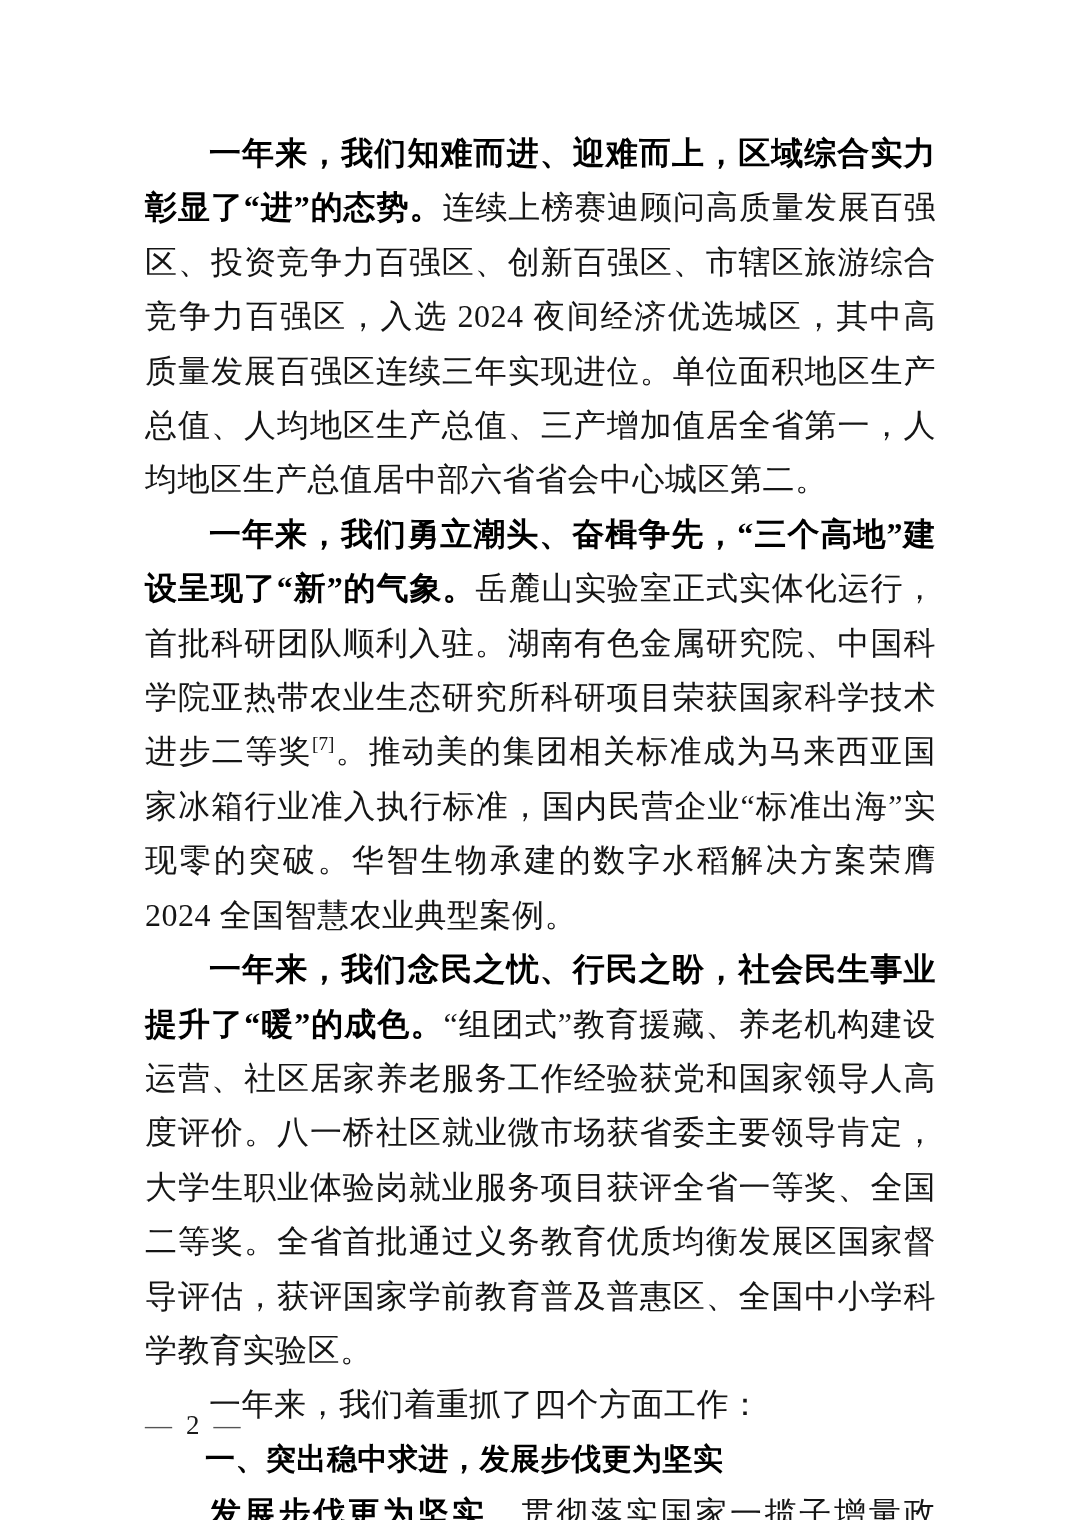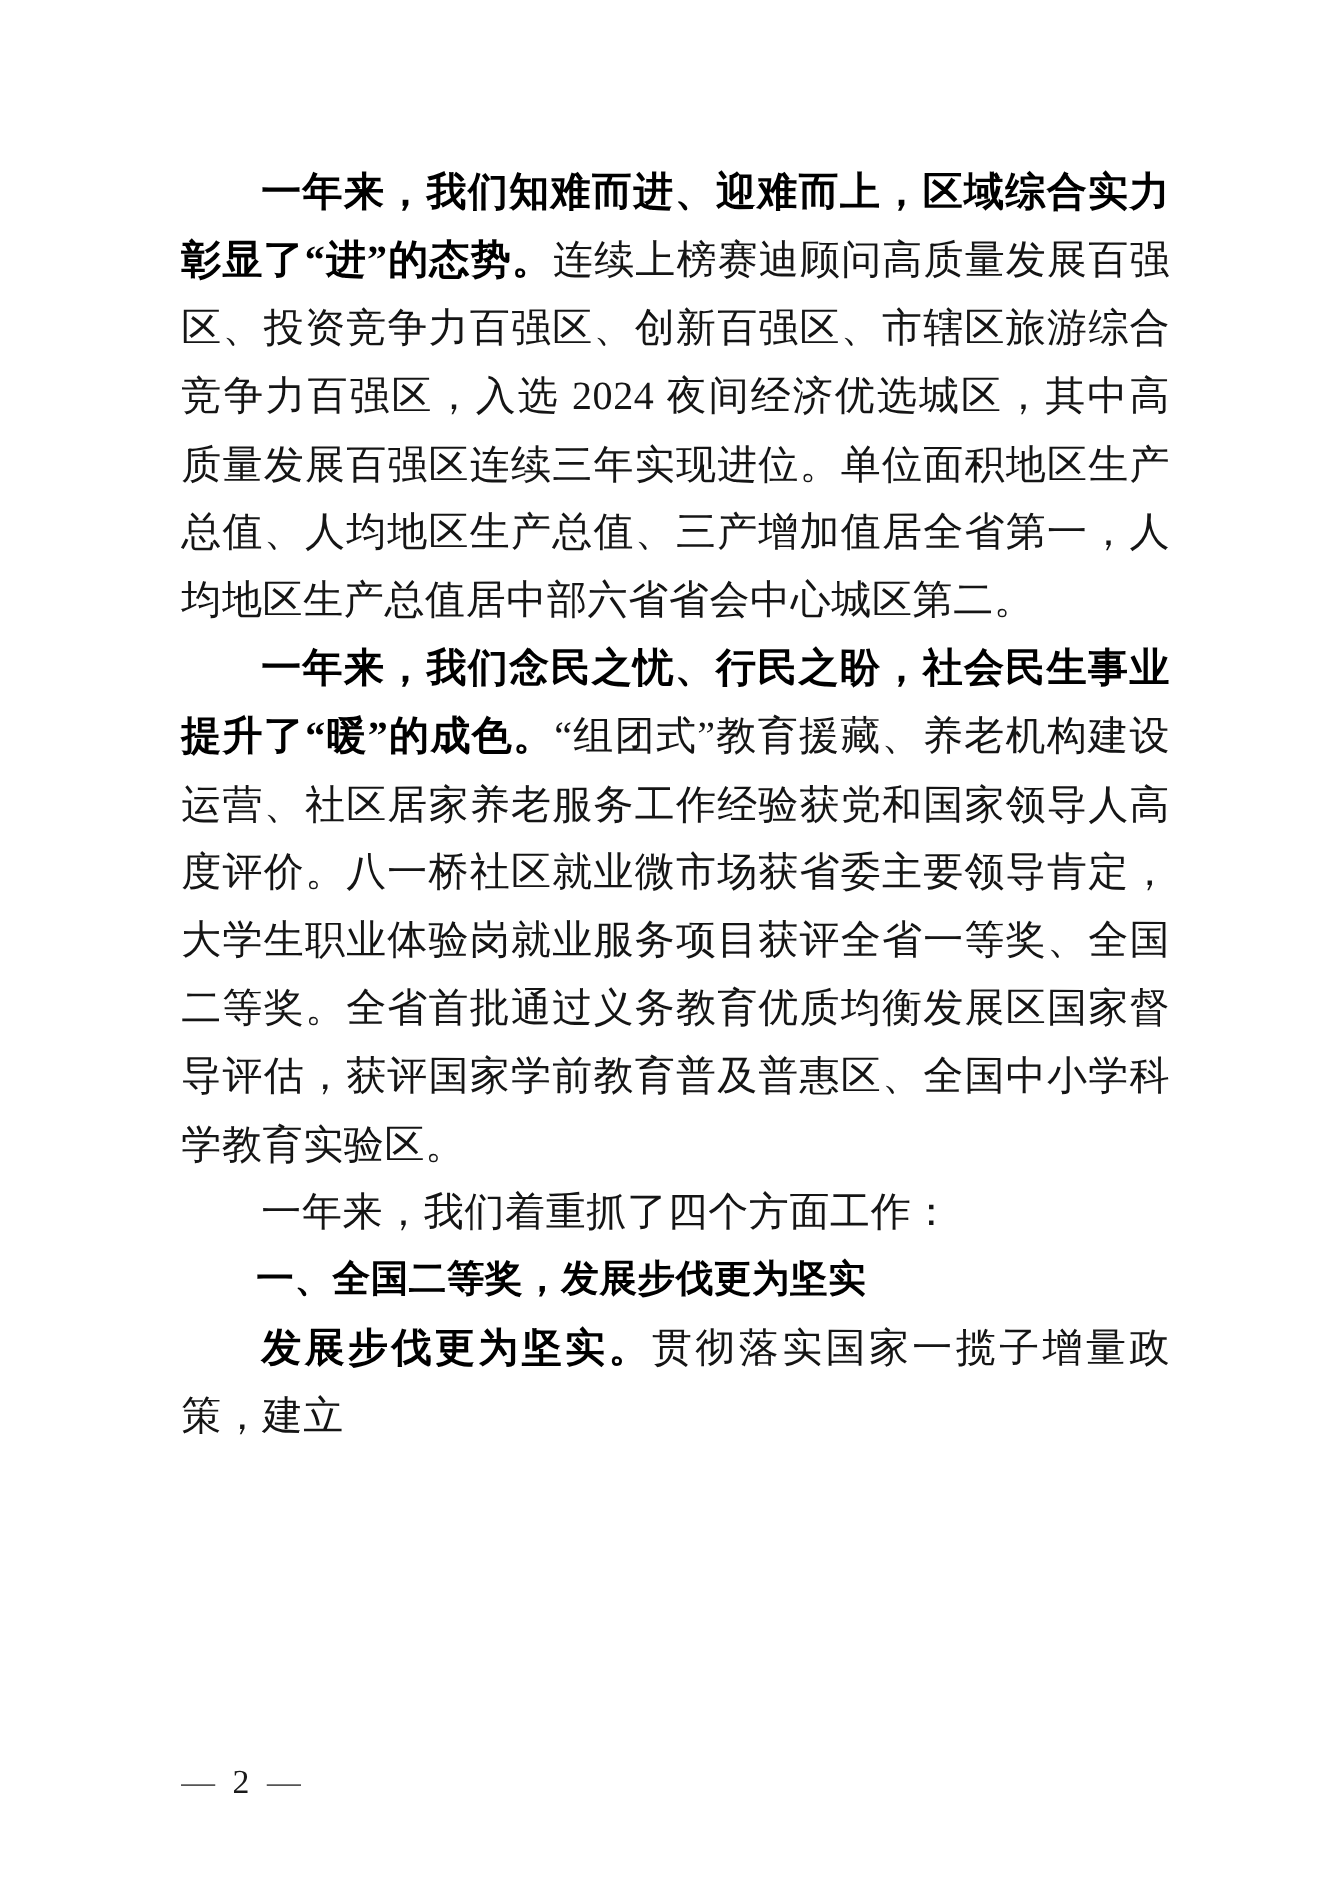--- a/index.html
+++ b/index.html
@@ -73,26 +73,27 @@
 </style>
 </head>
 <body>
 
 <div class="page">
 
   <div class="content">
 
     <p class="doc-para"><span class="lead">一年来，我们知难而进、迎难而上，区域综合实力彰显了“进”的态势。</span><span>连续上榜赛迪顾问高质量发展百强区、投资竞争力百强区、创新百强区、市辖区旅游综合竞争力百强区，入选 2024 夜间经济优选城区，其中高质量发展百强区连续三年实现进位。单位面积地区生产总值、人均地区生产总值、三产增加值居全省第一，人均地区生产总值居中部六省省会中心城区第二。</span></p>
 
+    <p class="doc-para"><span class="lead">一年来，我们勇立潮头、奋楫争先，“三个高地”建设呈现了“新”的气象。</span><span>岳麓山实验室正式实体化运行，首批科研团队顺利入驻。湖南有色金属研究院、中国科学院亚热带农业生态研究所科研项目荣获国家科学技术进步二等奖</span><sup class="footnote-ref">[7]</sup><span>。推动美的集团相关标准成为马来西亚国家冰箱行业准入执行标准，国内民营企业“标准出海”实现零的突破。华智生物承建的数字水稻解决方案荣膺 2024 全国智慧农业典型案例。</span></p>
 
     <p class="doc-para"><span class="lead">一年来，我们念民之忧、行民之盼，社会民生事业提升了“暖”的成色。</span><span>“组团式”教育援藏、养老机构建设运营、社区居家养老服务工作经验获党和国家领导人高度评价。八一桥社区就业微市场获省委主要领导肯定，大学生职业体验岗就业服务项目获评全省一等奖、全国二等奖。全省首批通过义务教育优质均衡发展区国家督导评估，获评国家学前教育普及普惠区、全国中小学科学教育实验区。</span></p>
 
     <p class="doc-para"><span>一年来，我们着重抓了四个方面工作：</span></p>
 
-    <p class="doc-heading"><span>一、全国二等奖，发展步伐更为坚实</span></p>
+    <p class="doc-heading"><span>一、突出稳中求进，发展步伐更为坚实</span></p>
 
     <p class="doc-para"><span class="lead">发展步伐更为坚实。</span><span>贯彻落实国家一揽子增量政策，建立</span></p>
 
   </div>
 
   <div class="page-footer"><span class="dash">—</span><span class="num">2</span><span class="dash">—</span></div>
 
 </div>
 
 </body></html>

